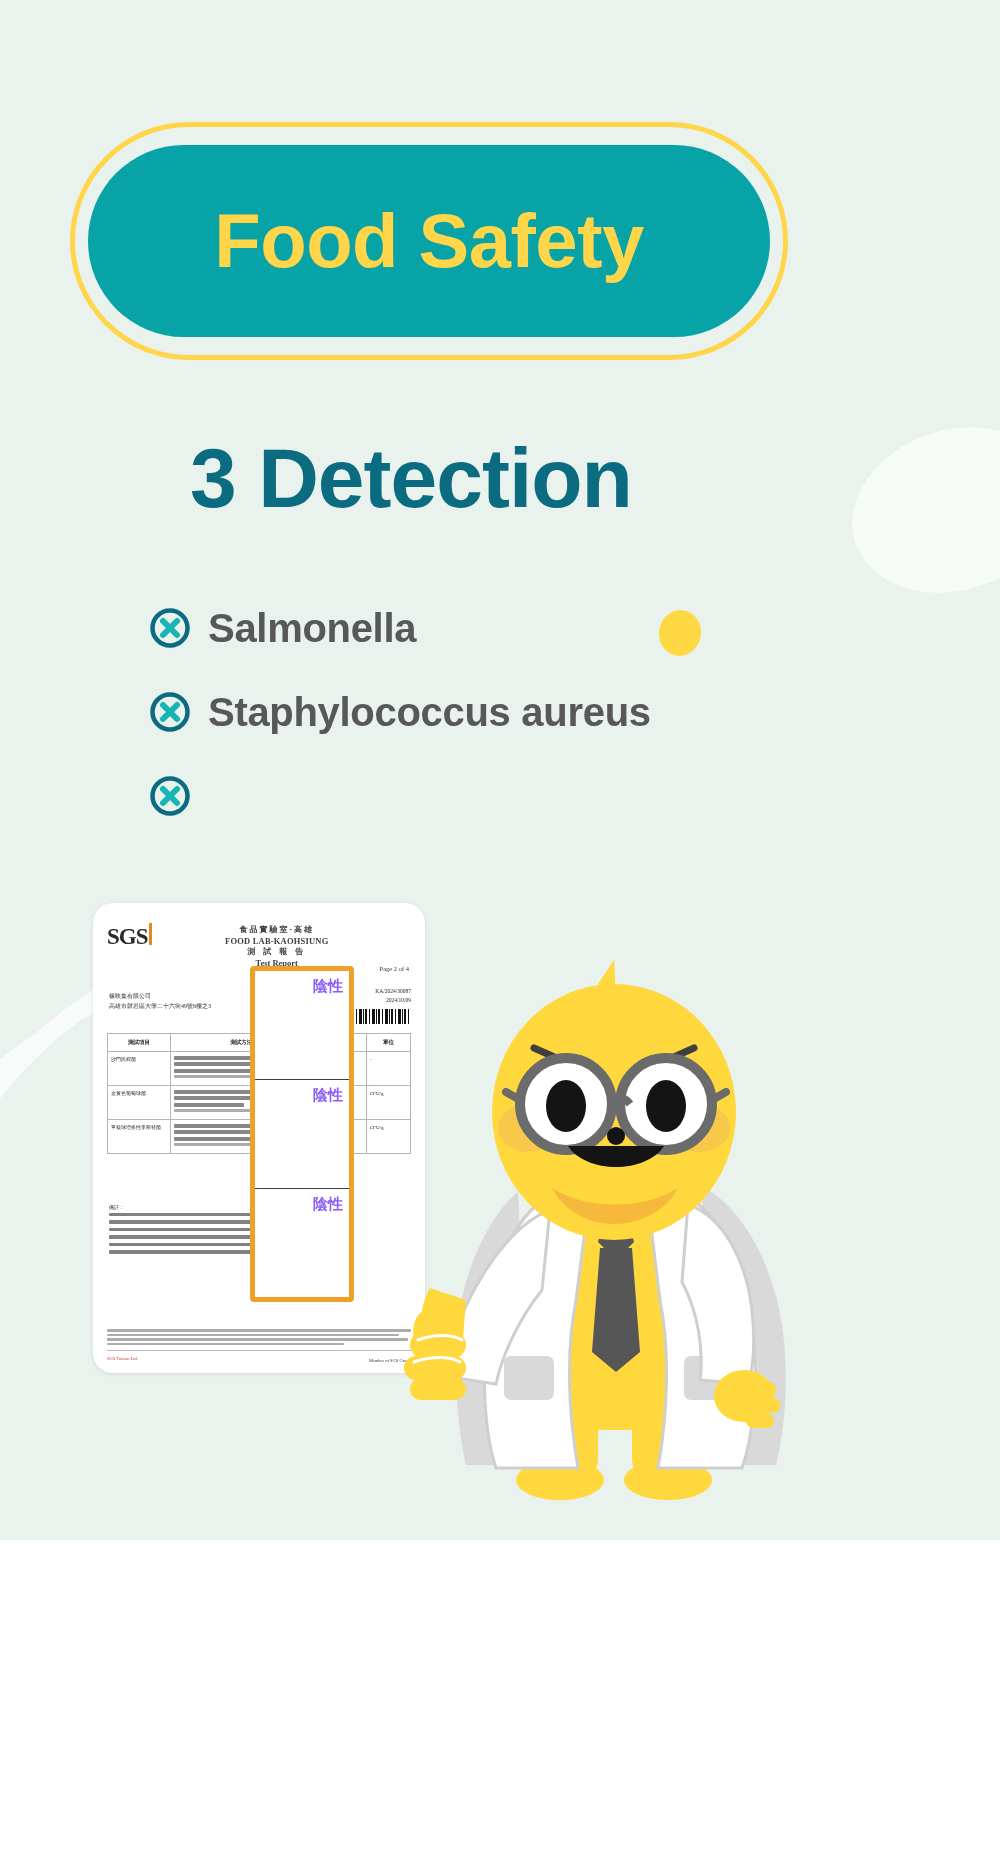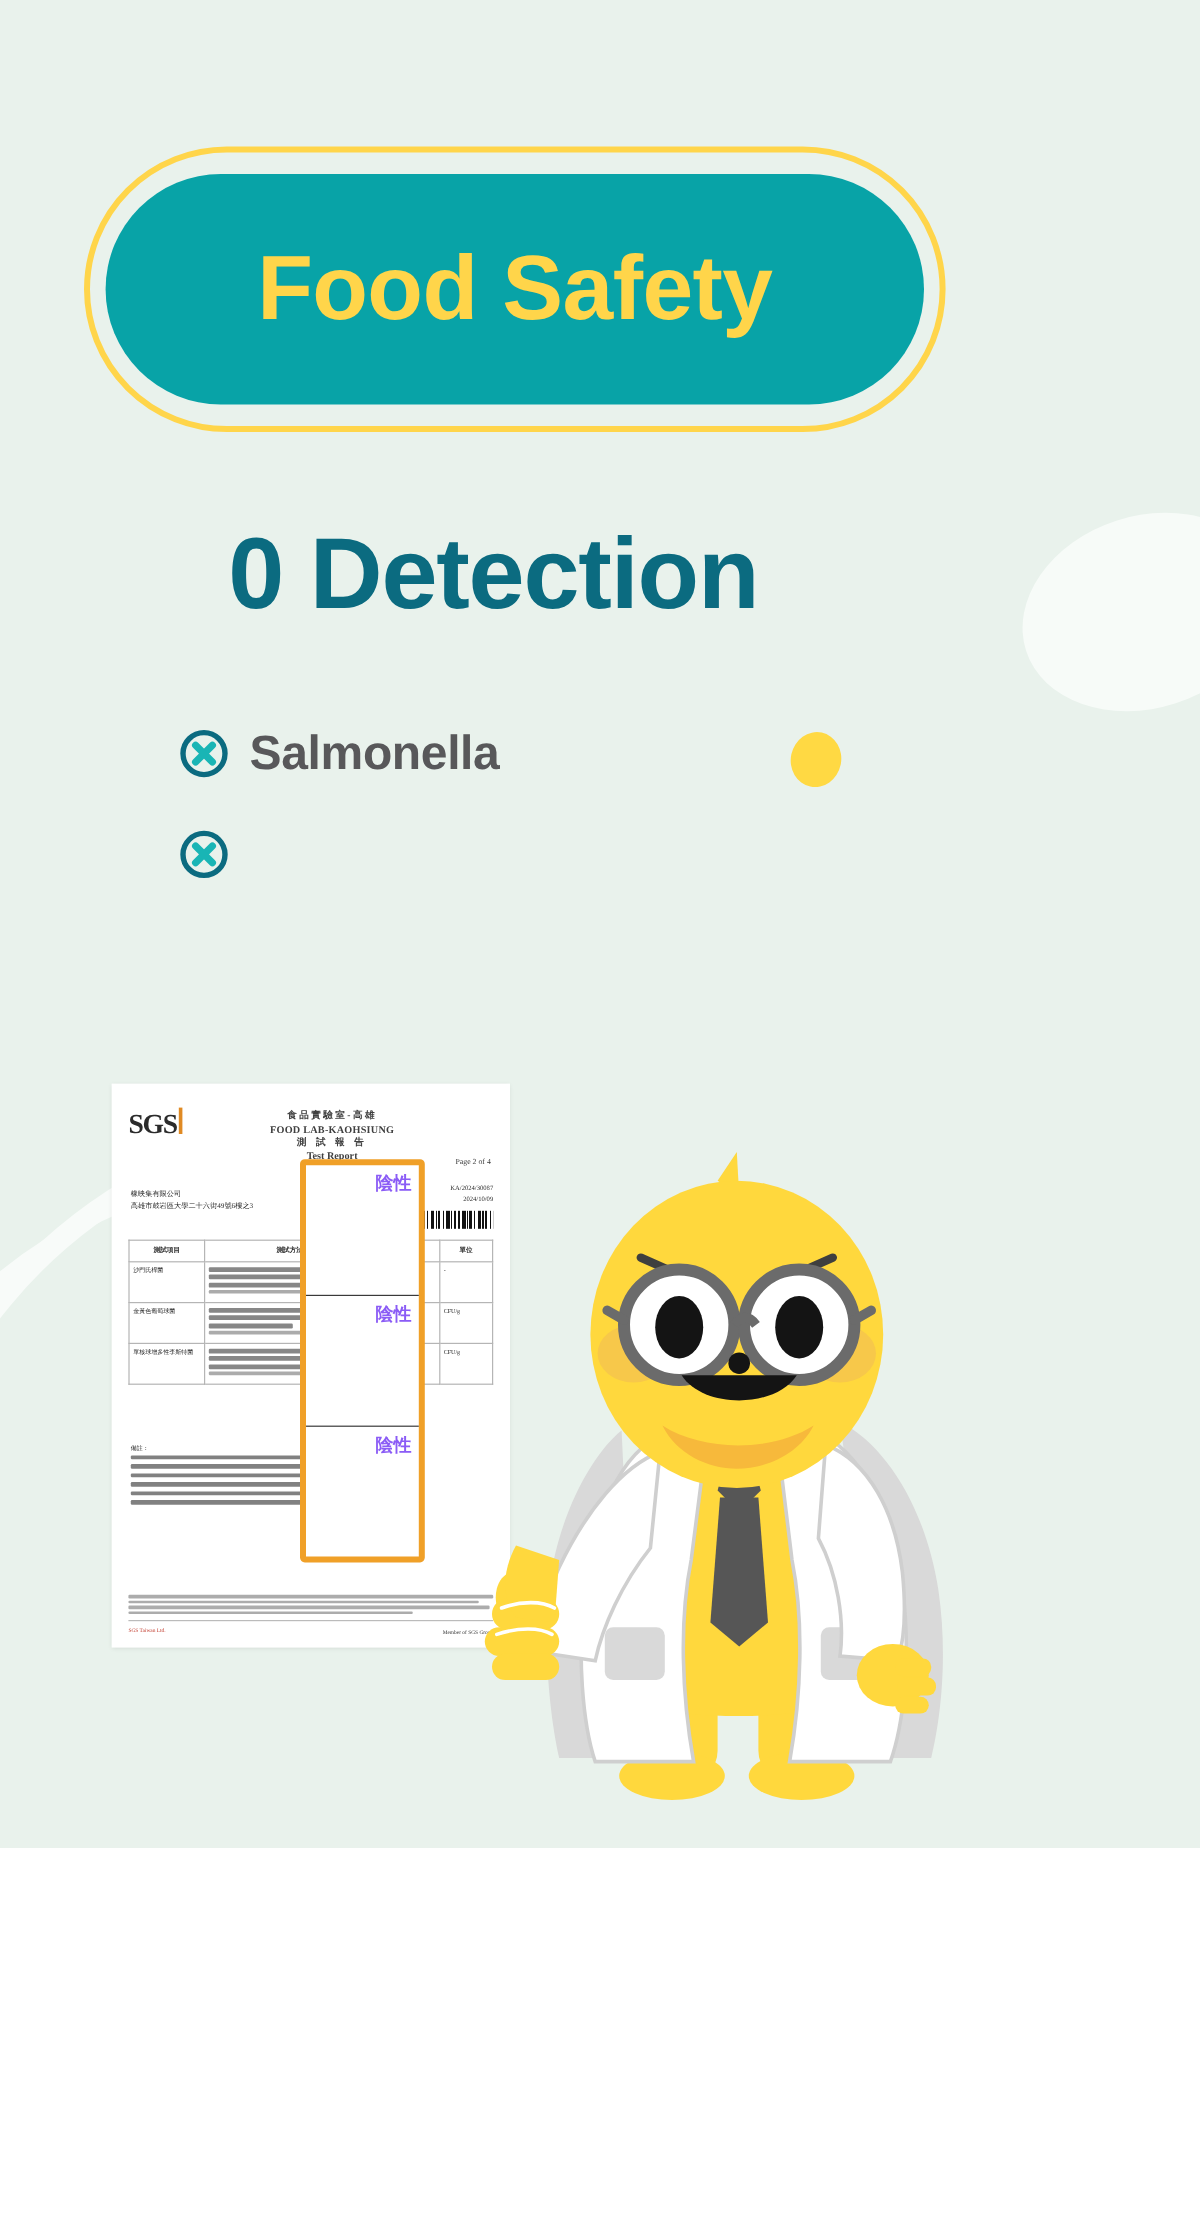--- a/index.html
+++ b/index.html
@@ -130,20 +130,21 @@
   
   .report {
     position: absolute;
     left: 93px;
     top: 903px;
     width: 332px;
     height: 470px;
     background: #ffffff;
     box-shadow: 0 1px 4px rgba(0,0,0,0.10);
     overflow: hidden;
+    border-radius: 20px;
   }
   .rep-head {
     display: flex;
     align-items: flex-start;
     padding: 22px 14px 0 14px;
   }
   .sgs-logo {
     font-family: "Liberation Serif", serif;
     font-weight: bold;
     font-size: 23px;
@@ -370,34 +371,43 @@
     </svg>
   </div>
 
   <div class="header-wrap">
     <div class="pill-outline"></div>
     <div class="pill-fill">
       <span class="pill-label">Food Safety</span>
     </div>
   </div>
 
-  <div class="main-title">0 Detection</div>
+  <div class="main-title">3 Detection</div>
 
   <div class="bullet-list">
 
     <div class="bullet-row">
       <span class="bullet-icon">
         <svg width="44" height="44" viewBox="0 0 44 44" aria-hidden="true">
           <circle cx="22" cy="22" r="17.5" fill="none" stroke="#0b6b80" stroke-width="4.5"></circle>
           <path d="M15 15 L29 29 M29 15 L15 29" stroke="#19b5b5" stroke-width="6" stroke-linecap="round"></path>
         </svg>
       </span>
       <span class="bullet-text">Salmonella</span>
     </div>
 
+    <div class="bullet-row">
+      <span class="bullet-icon">
+        <svg width="44" height="44" viewBox="0 0 44 44" aria-hidden="true">
+          <circle cx="22" cy="22" r="17.5" fill="none" stroke="#0b6b80" stroke-width="4.5"></circle>
+          <path d="M15 15 L29 29 M29 15 L15 29" stroke="#19b5b5" stroke-width="6" stroke-linecap="round"></path>
+        </svg>
+      </span>
+      <span class="bullet-text">Staphylococcus aureus</span>
+    </div>
 
     <div class="bullet-row">
       <span class="bullet-icon">
         <svg width="44" height="44" viewBox="0 0 44 44" aria-hidden="true">
           <circle cx="22" cy="22" r="17.5" fill="none" stroke="#0b6b80" stroke-width="4.5"></circle>
           <path d="M15 15 L29 29 M29 15 L15 29" stroke="#19b5b5" stroke-width="6" stroke-linecap="round"></path>
         </svg>
       </span>
     </div>
 

